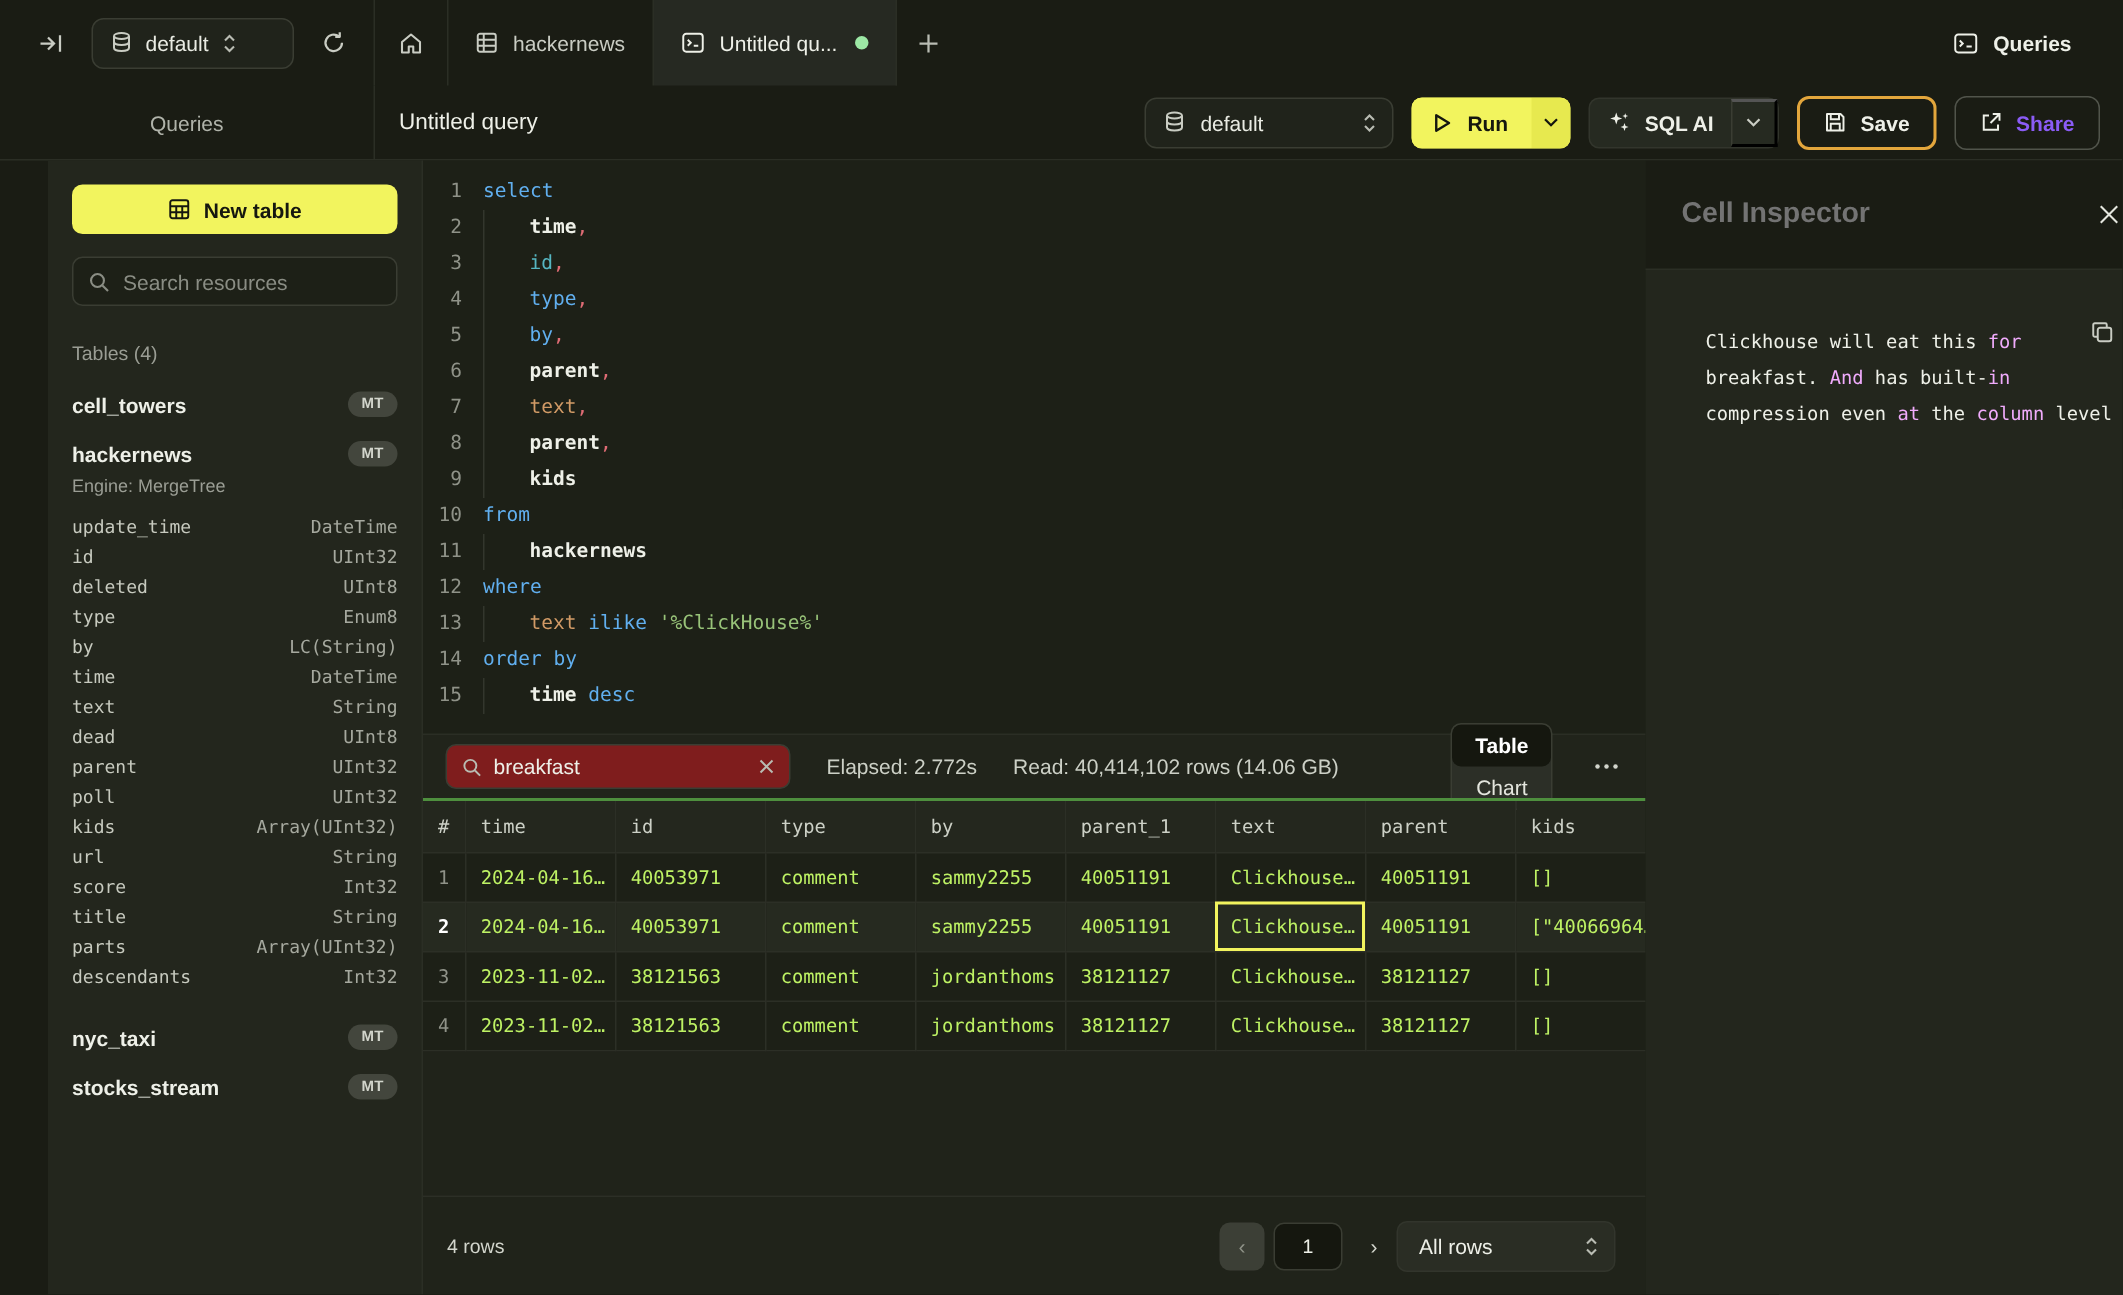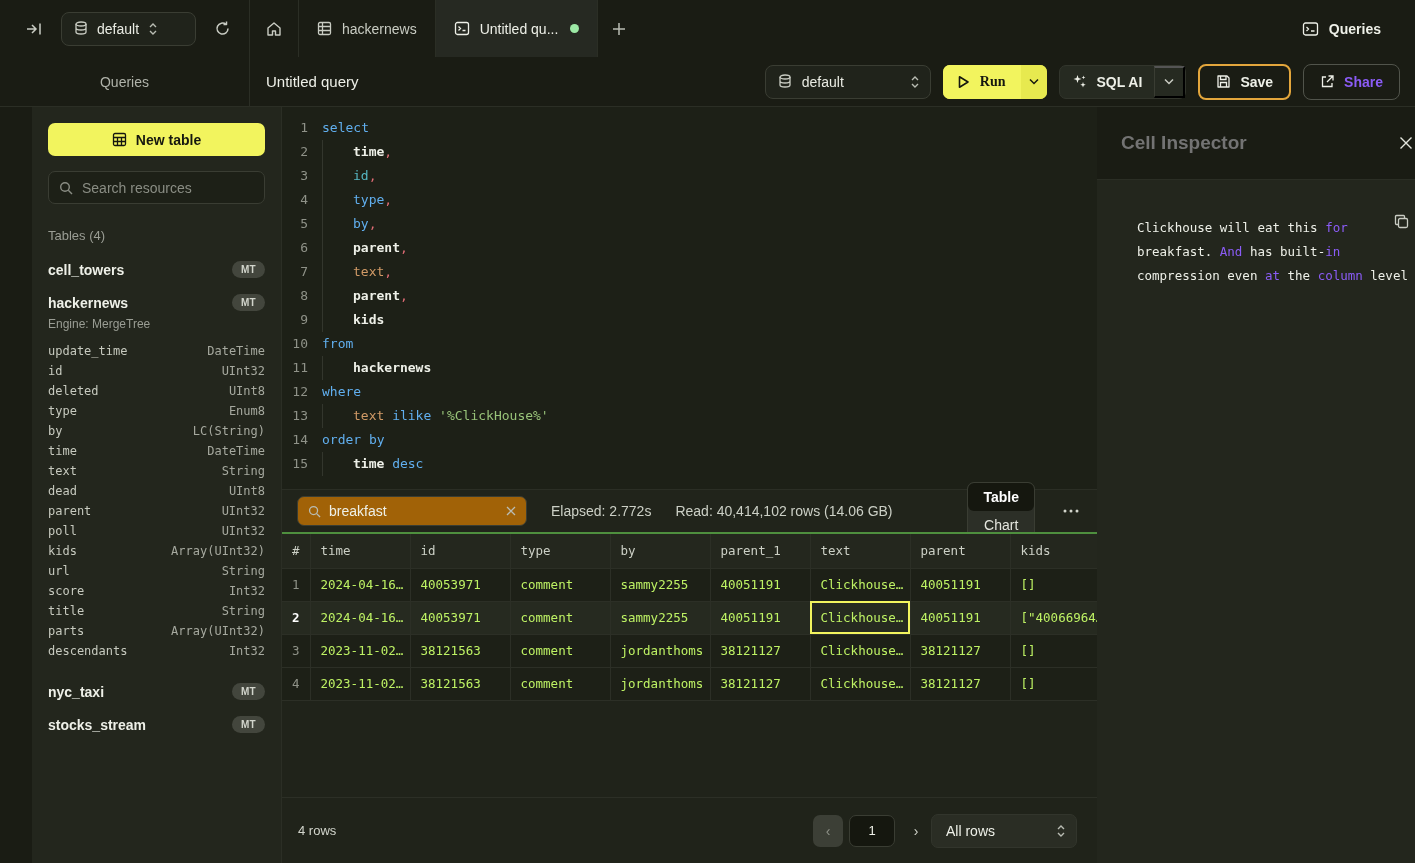--- a/index.html
+++ b/index.html
@@ -74,21 +74,21 @@
   .tok-kw { color:#61afef; }
   .tok-cy { color:#56b6c2; }
   .tok-w  { color:#eef0e8; font-weight:700; }
   .tok-o  { color:#d19a66; }
   .tok-c  { color:#e06c75; }
   .tok-s  { color:#98c379; }
   .ind { display:inline-block; width:31px; border-left:1px solid #33362d; height:24px; vertical-align:top; }
 
   
   .results-toolbar { height:42px; display:flex; align-items:center; padding:0 14px 0 15px; gap:24px; background:#21241b; }
-  .rsearch { width:230px; height:30px; border:1px solid #3a3d33; border-radius:7px; background:#a16207; display:flex; align-items:center; gap:8px; padding:0 10px; flex:0 0 230px; }
+  .rsearch { width:230px; height:30px; border:1px solid #3a3d33; border-radius:7px; background:#7f1d1d; display:flex; align-items:center; gap:8px; padding:0 10px; flex:0 0 230px; }
   .rsearch input { background:none; border:none; outline:none; color:#eef0e8; font-size:14px; width:100%; font-family:inherit; }
   .rsearch .clear { margin-left:auto; background:none; border:none; color:#b9bcb3; cursor:pointer; font-size:12px; padding:0; }
   .stat { font-size:14px; color:#ccd0c6; white-space:nowrap; }
   .view-toggle { margin-left:auto; display:flex; border:1px solid #3a3d33; border-radius:7px; background:#2c2f27; overflow:hidden;flex-direction:column; }
   .vseg { padding:6px 15px; font-size:14px; color:#e4e6de; background:transparent; border:none; cursor:pointer; font-family:inherit; }
   .vseg.active { background:#15170f; color:#ffffff; font-weight:600; border-radius:6px; }
   .more-btn { background:none; border:none; color:#d2d5cc; cursor:pointer; font-size:16px; letter-spacing:1px; padding:0 4px; }
 
   
   .green-line { height:2px; background:#4e8f3e; }
@@ -112,21 +112,21 @@
   .pagesize { margin-left:auto; width:146px; height:34px; background:#2a2d24; border:1px solid #32352c; border-radius:7px; display:flex; align-items:center; padding:0 10px 0 14px; color:#eef0e8; font-size:14px; cursor:pointer; }
   .pagesize .lbl { flex:1; text-align:left; }
 
   
   .right-panel { width:350px; flex:0 0 350px; display:flex; flex-direction:column; background:#23261d; }
   .rp-header { height:73px; background:#1a1c14; border-bottom:1px solid #2b2e25; display:flex; align-items:center; padding:0 32px 0 24px; }
   .rp-title { font-size:19px; font-weight:700; color:#737373; flex:1; }
   .rp-close { background:none; border:none; color:#e4e6de; font-size:15px; cursor:pointer; padding:2px; }
   .rp-body { flex:1; padding:36px 28px 0 40px; position:relative; }
   .cell-text { font-family:"DejaVu Sans Mono", monospace; font-size:12.5px; line-height:24px; width:280px; color:#eef0e8; word-wrap:break-word; }
-  .cell-text .tok-kw { color:#8b5cf6;text-align:right; }
+  .cell-text .tok-kw { color:#f0abfc;text-align:right; }
   .copy-btn { position:absolute; top:32px; right:36px; background:none; border:none; color:#c9ccc3; cursor:pointer; padding:2px; }
 
   .chev { color:#b9bcb3; }
 </style>
 </head>
 <body>
 
 <header class="topbar">
   <div class="topbar-left">
     <button class="icon-btn">
@@ -223,21 +223,21 @@
           </svg>
       </span>
       <span class="lbl">default</span>
       <span class="chev">
         <svg width="10" height="14" viewBox="0 0 10 14" fill="none" stroke="#b9bcb3" stroke-width="1.4">
             <path d="M2 5l3-3 3 3M2 9l3 3 3-3"></path>
           </svg>
       </span>
     </div>
     <div class="run-btn">
-      <button class="run-main" style="border:none;cursor:pointer;font-family:Liberation Serif, serif;">
+      <button class="run-main" style="border:none;cursor:pointer;font-family:Liberation Sans, sans-serif;">
         <span>
           <svg width="13" height="14" viewBox="0 0 13 14" fill="none" stroke="#15170f" stroke-width="1.6" stroke-linejoin="round">
               <path d="M2.5 1.8v10.4L11 7z"></path>
             </svg>
         </span>
         <span>Run</span>
       </button>
       <button class="run-caret" style="border:none;cursor:pointer;">
         <span>
           <svg width="10" height="7" viewBox="0 0 10 7" fill="none" stroke="#15170f" stroke-width="1.5">

